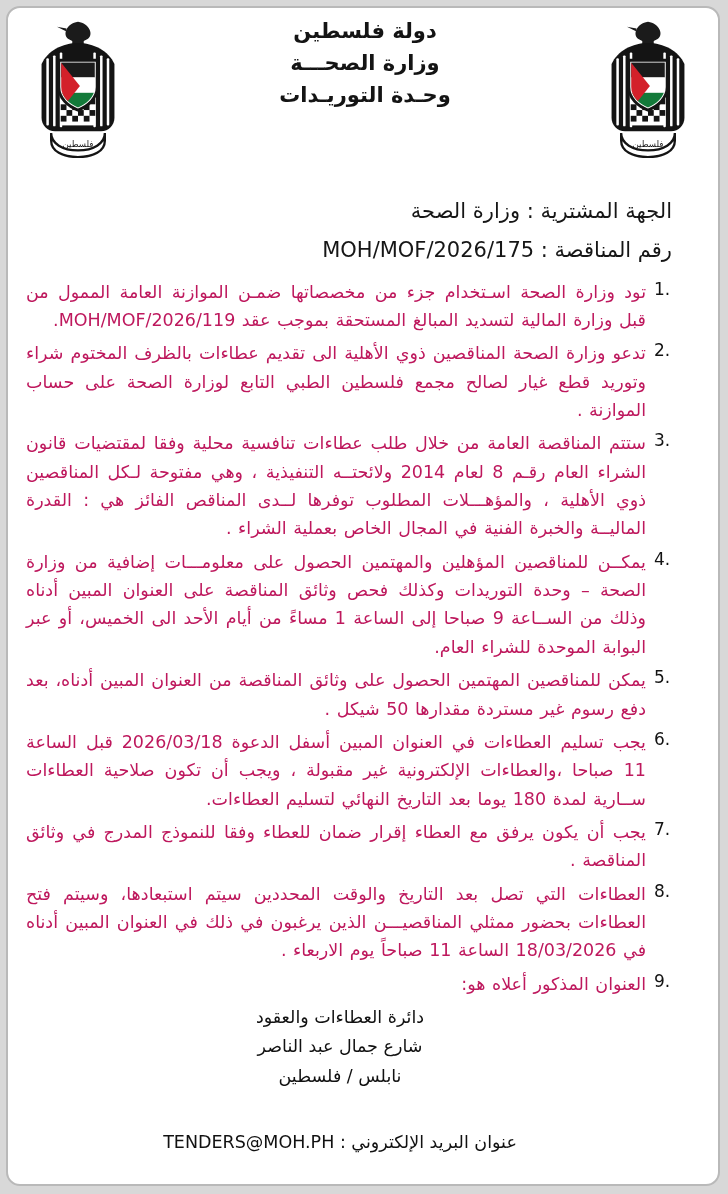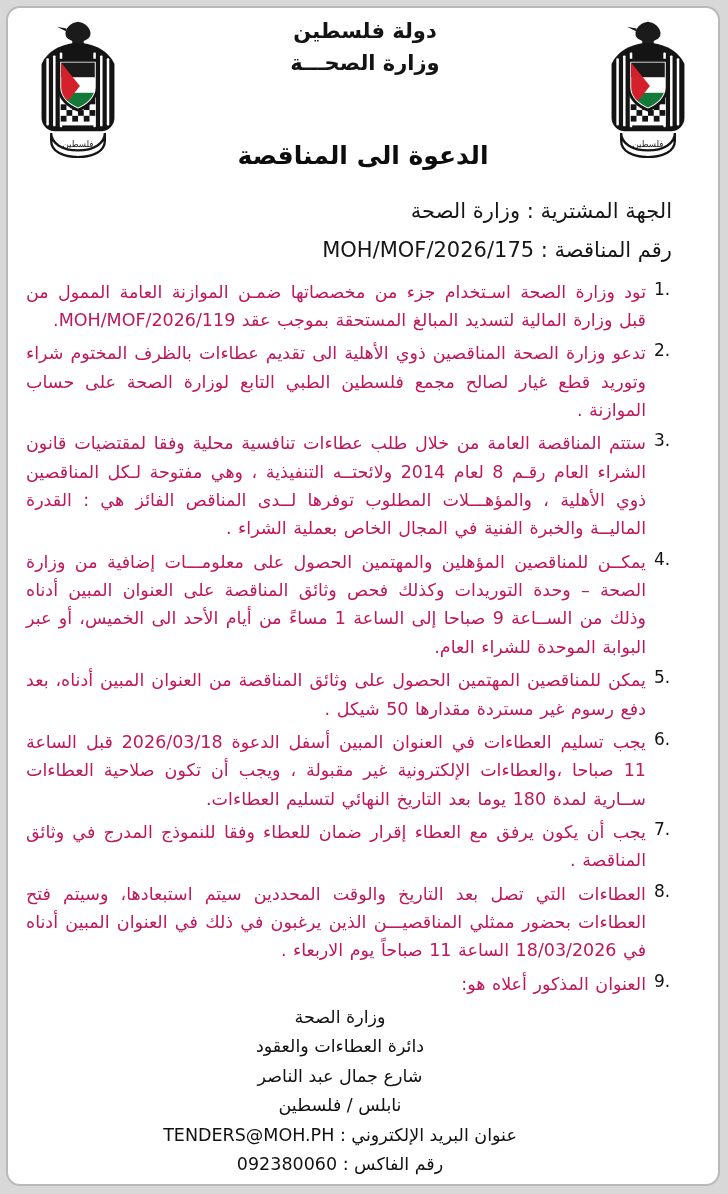--- a/index.html
+++ b/index.html
@@ -132,20 +132,21 @@
   .addr-line {
     font-size: 17.5px;
     line-height: 1.68;
     color: #111111;
     direction: rtl;
   }
   .addr-line .ltr {
     direction: ltr;
     unicode-bidi: embed;
     display: inline-block;
+    margin-top: 37px;
   }
 </style>
 </head>
 <body>
 
 <div class="page-frame">
 
   <div class="header">
 
     <div class="emblem left">
@@ -254,23 +255,23 @@
           </g>
           <path d="M22 120 C22 131 34 138 50 138 C66 138 78 131 78 120 L78 128 C78 139 66 145 50 145 C34 145 22 139 22 128 Z" fill="#ffffff" stroke="#141414" stroke-width="2.4"></path>
           <text x="50" y="135" font-size="9" text-anchor="middle" fill="#141414" font-family="DejaVu Sans, sans-serif">فلسطين</text>
         </g>
       </svg>
     </div>
 
     <div class="header-titles">
       <div class="hline">دولة فلسطين</div>
       <div class="hline">وزارة الصحـــة</div>
-    </div>
-
-    <div class="doc-title">الدعوة الى المناقصة</div>
+      <div class="hline">وحـدة  التوريـدات</div>
+    </div>
+
   </div>
 
   <div class="meta">
     <div class="meta-line">الجهة المشترية : وزارة الصحة</div>
     <div class="meta-line">
       <span>رقم المناقصة :</span>
       <span class="code">MOH/MOF/2026/175</span>
     </div>
   </div>
 
@@ -318,21 +319,20 @@
 
     <div class="clause">
       <div class="clause-num">9.</div>
       <div class="clause-text">العنوان المذكور أعلاه هو:</div>
     </div>
 
   </div>
 
   <div class="address-block">
     <div class="address-lines">
-      <div class="addr-line">وزارة الصحة</div>
       <div class="addr-line">دائرة العطاءات والعقود</div>
       <div class="addr-line">شارع جمال عبد الناصر</div>
       <div class="addr-line">نابلس / فلسطين</div>
 
       <div class="addr-line">
         <span>عنوان البريد الإلكتروني :</span>
         <span class="ltr">TENDERS@MOH.PH</span>
       </div>
 
       <div class="addr-line">

